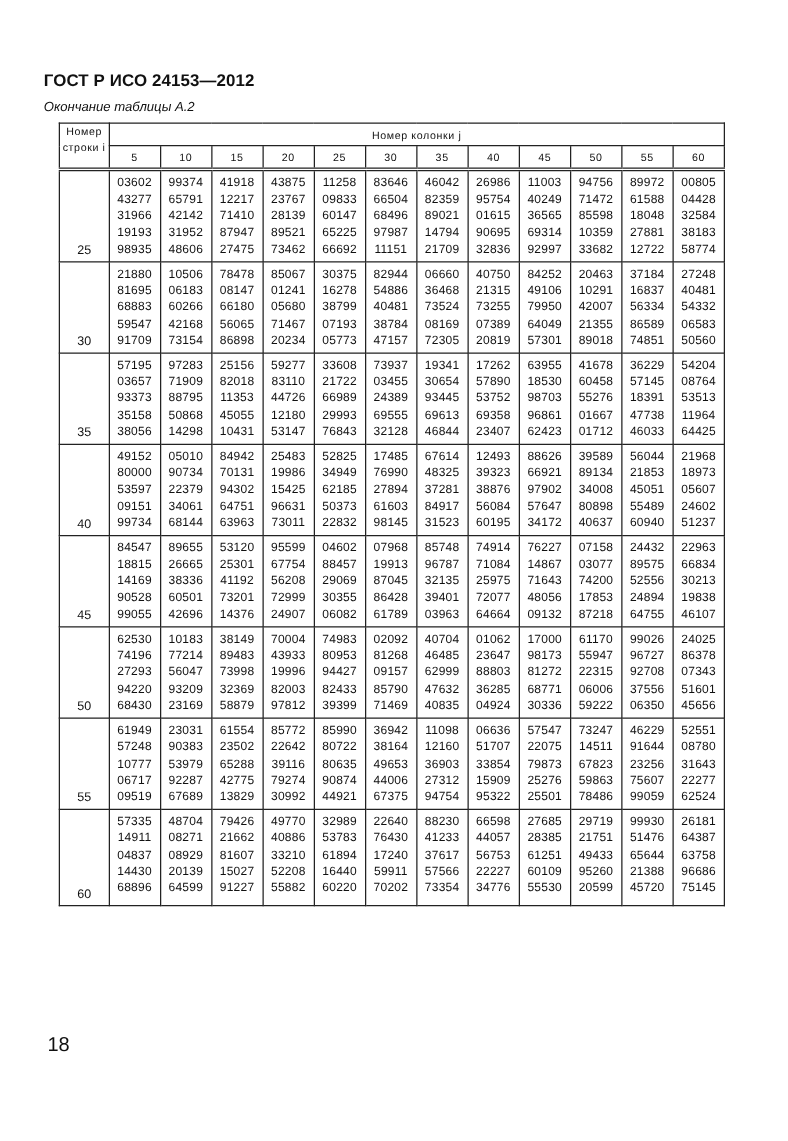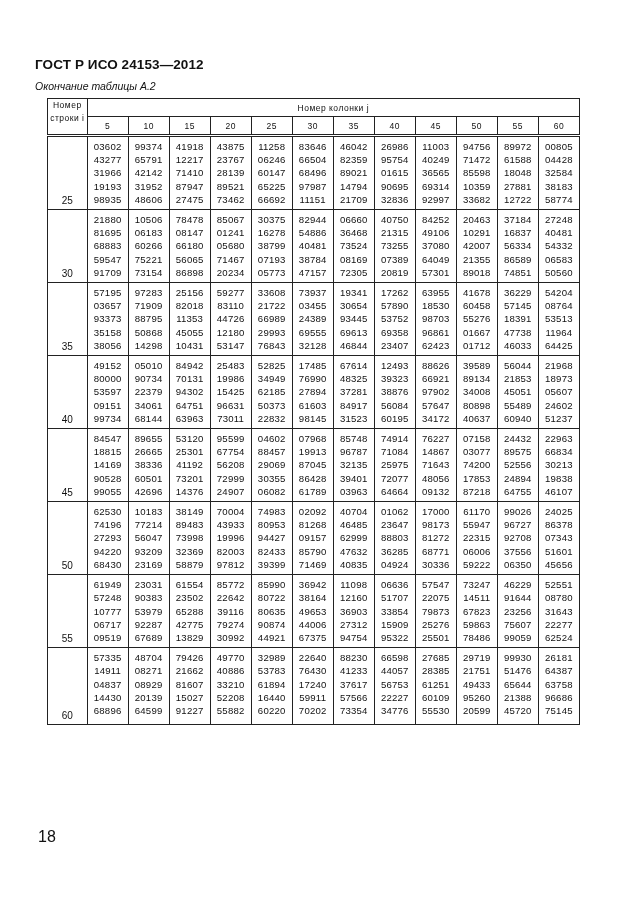--- a/index.html
+++ b/index.html
@@ -77,21 +77,21 @@
         </td>
         <td class="cell">
           <span>43875</span>
           <span>23767</span>
           <span>28139</span>
           <span>89521</span>
           <span>73462</span>
         </td>
         <td class="cell">
           <span>11258</span>
-          <span>06246</span>
+          <span>09833</span>
           <span>60147</span>
           <span>65225</span>
           <span>66692</span>
         </td>
         <td class="cell">
           <span>83646</span>
           <span>66504</span>
           <span>68496</span>
           <span>97987</span>
           <span>11151</span>
@@ -145,21 +145,21 @@
           <span>21880</span>
           <span>81695</span>
           <span>68883</span>
           <span>59547</span>
           <span>91709</span>
         </td>
         <td class="cell">
           <span>10506</span>
           <span>06183</span>
           <span>60266</span>
-          <span>75221</span>
+          <span>42168</span>
           <span>73154</span>
         </td>
         <td class="cell">
           <span>78478</span>
           <span>08147</span>
           <span>66180</span>
           <span>56065</span>
           <span>86898</span>
         </td>
         <td class="cell">
@@ -193,21 +193,21 @@
         <td class="cell">
           <span>40750</span>
           <span>21315</span>
           <span>73255</span>
           <span>07389</span>
           <span>20819</span>
         </td>
         <td class="cell">
           <span>84252</span>
           <span>49106</span>
-          <span>37080</span>
+          <span>79950</span>
           <span>64049</span>
           <span>57301</span>
         </td>
         <td class="cell">
           <span>20463</span>
           <span>10291</span>
           <span>42007</span>
           <span>21355</span>
           <span>89018</span>
         </td>

